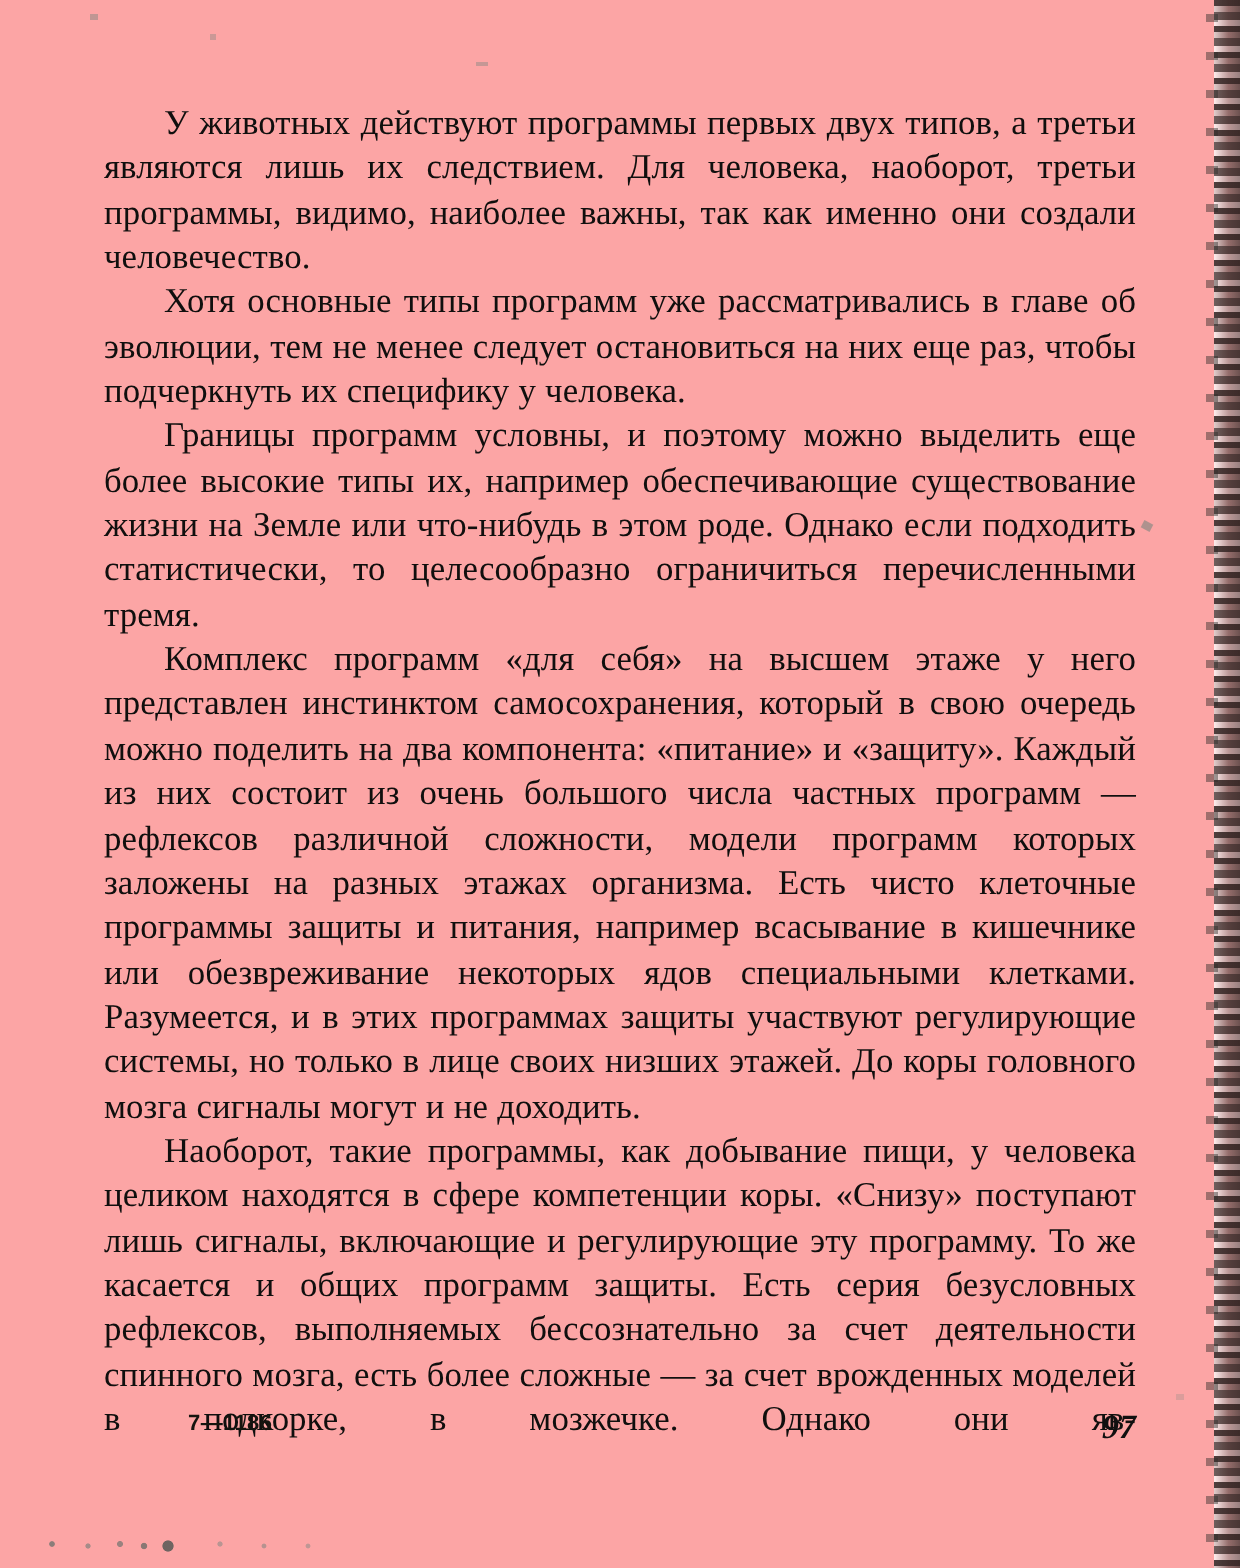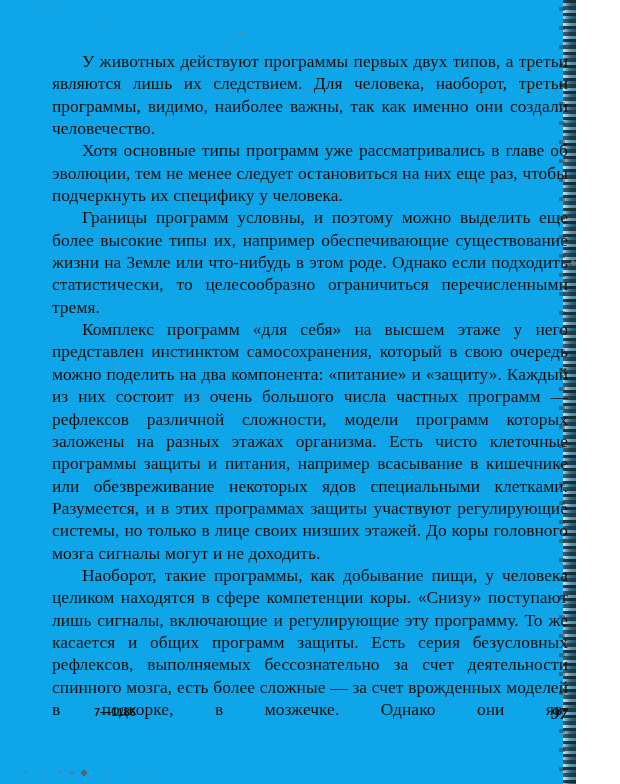--- a/index.html
+++ b/index.html
@@ -9,23 +9,23 @@
   }
   body {
     width: 620px;
     height: 784px;
     overflow: hidden;
     font-family: "Liberation Serif", "DejaVu Serif", serif;
   }
 
   #page {
     position: relative;
-    width: 576px;
+    width: 620px;
     height: 784px;
-    background: #0ea5e9;
+    background: #fca5a5;
     overflow: hidden;
   }
 
   
   #right-edge-shadow {
     position: absolute;
     top: 0;
     right: 0;
     width: 13px;
     height: 784px;

